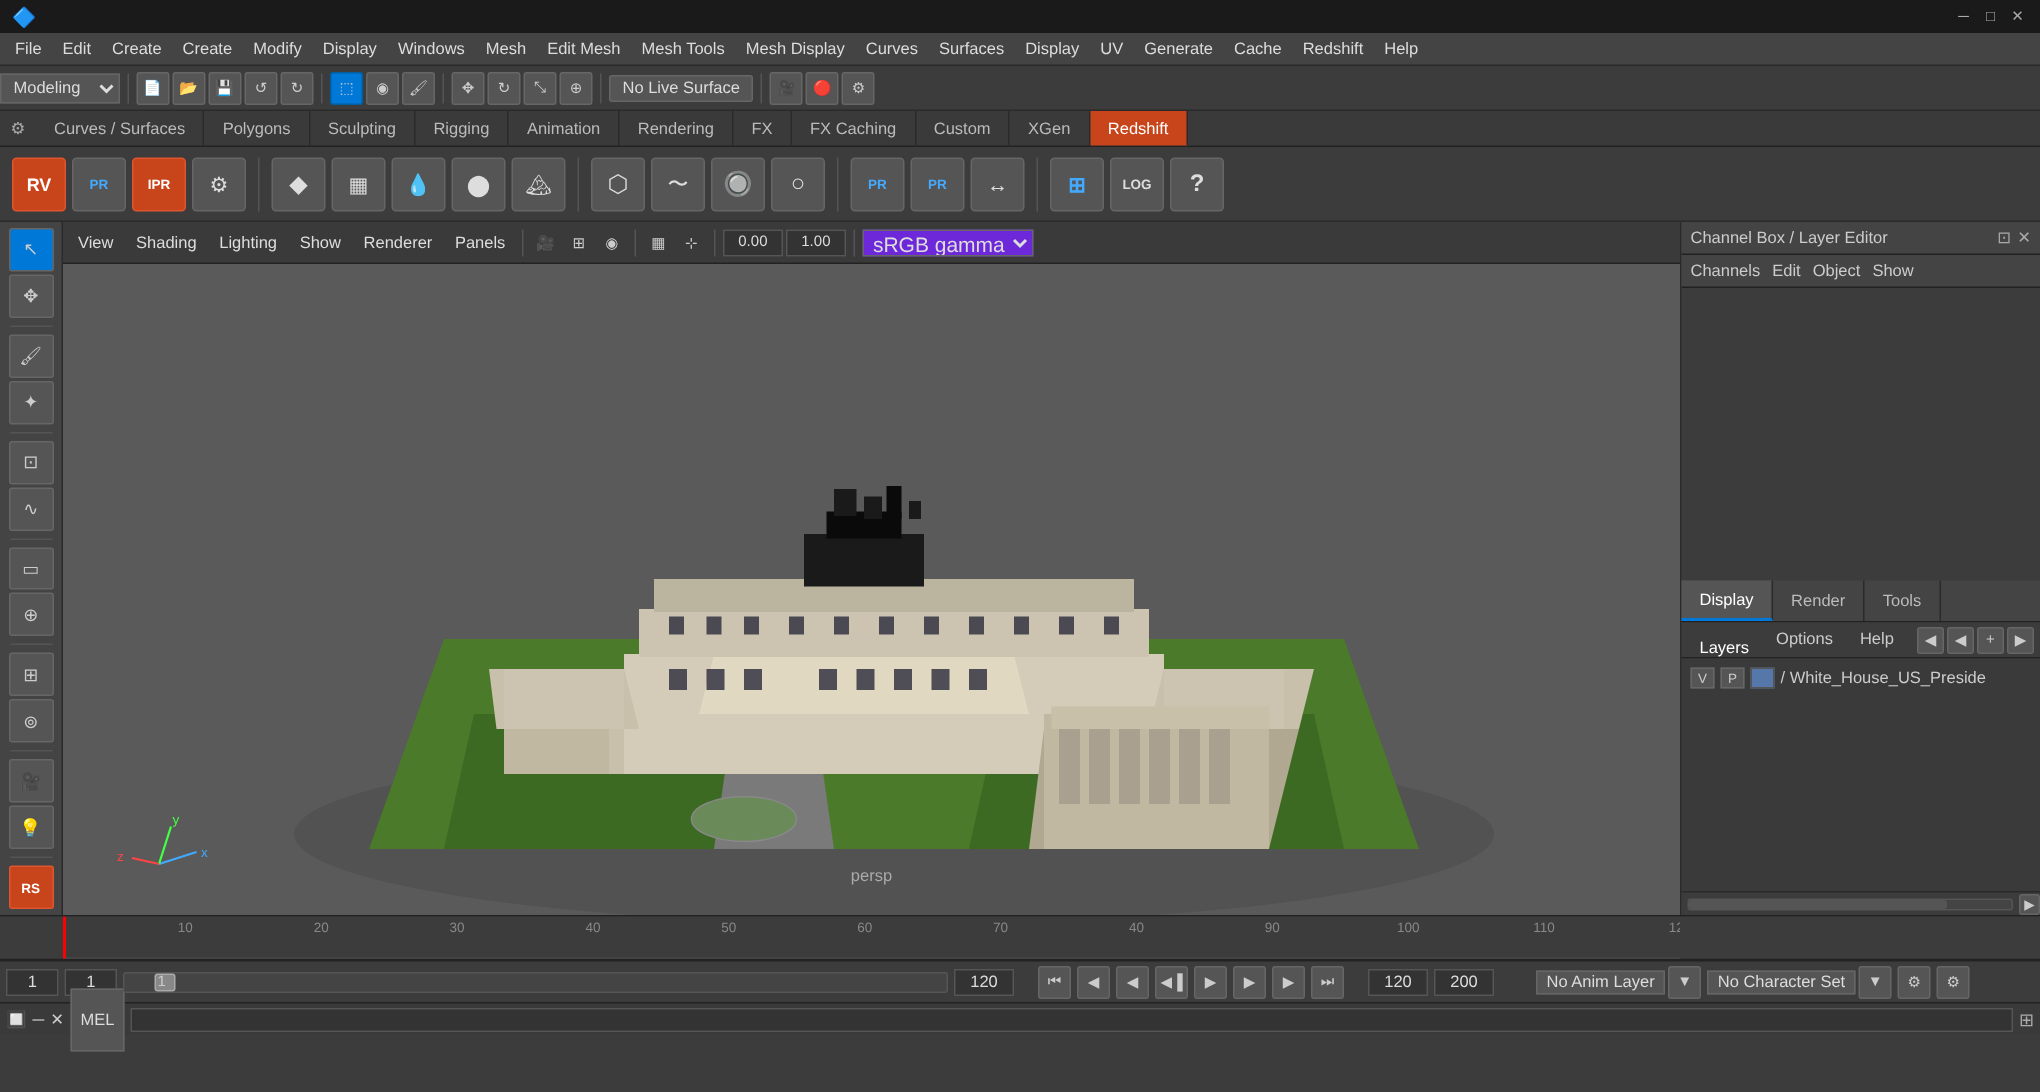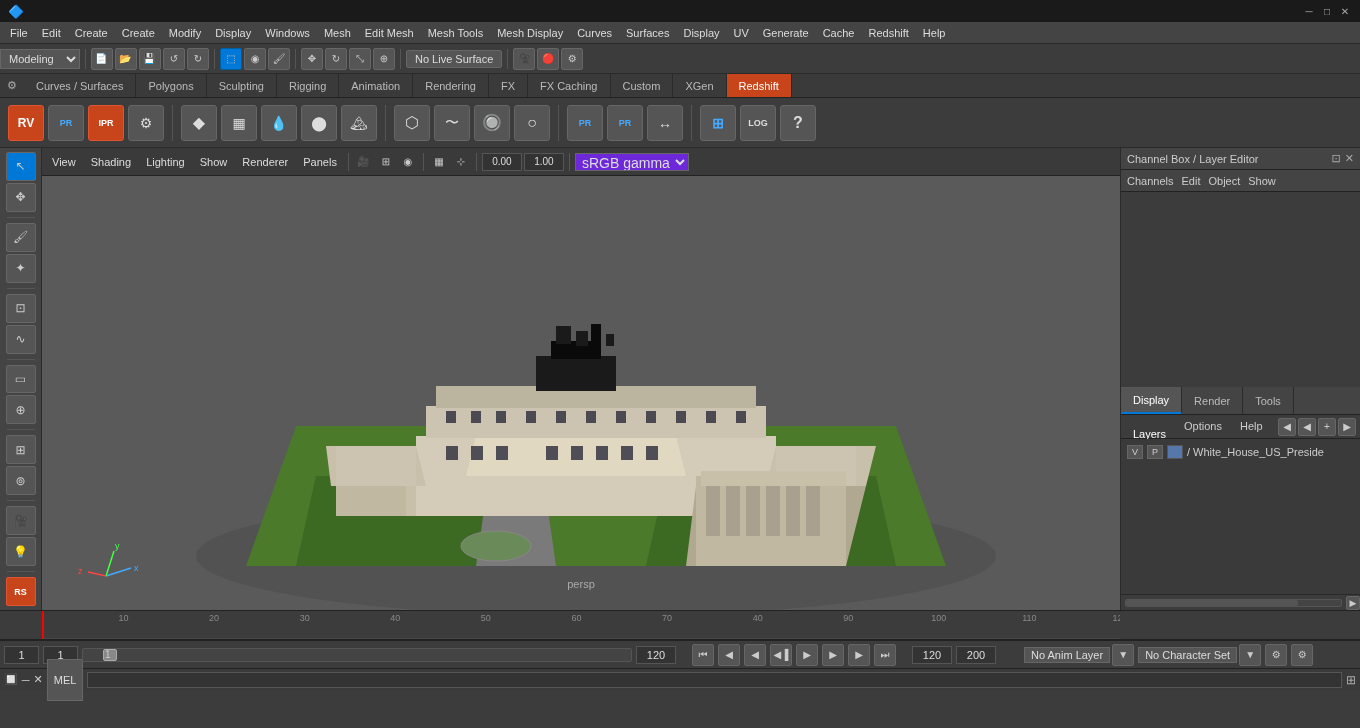--- a/index.html
+++ b/index.html
@@ -298,21 +298,21 @@
       gap: 2px;
       border-bottom: 1px solid #222;
     }
     .layers-tab {
       padding: 2px 8px;
       font-size: 11px;
       color: #ccc;
       cursor: pointer;
       border-bottom: 2px solid transparent;
     }
-    .layers-tab.active { color: #fff; border-bottom: 2px solid #22c55e; margin-top: 16px; }
+    .layers-tab.active { color: #fff; border-bottom: 6px solid #22c55e; margin-top: 16px; }
 
     #layers-list {
       flex: 1;
       background: #3a3a3a;
       padding: 2px;
     }
     .layer-row {
       height: 22px;
       display: flex;
       align-items: center;

